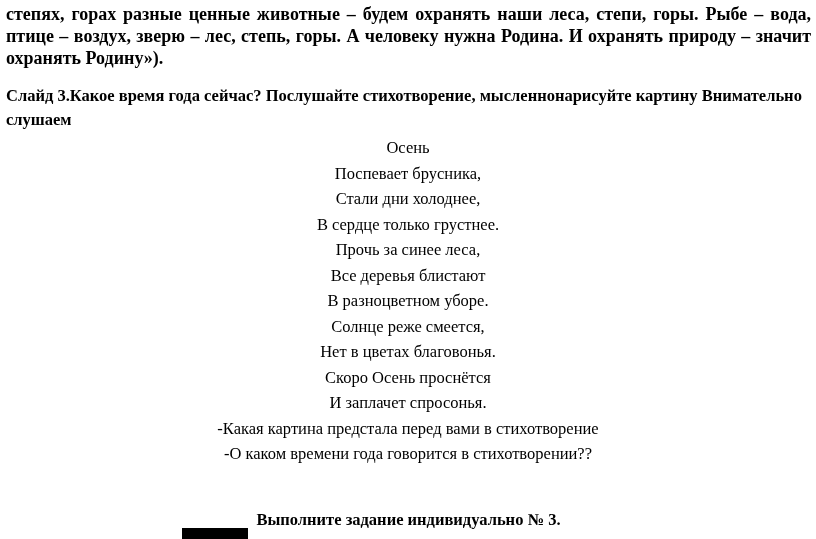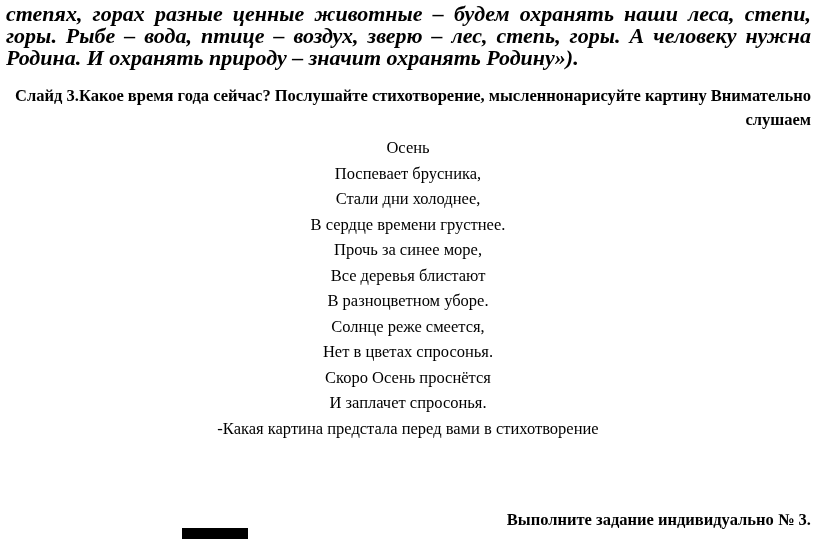--- a/index.html
+++ b/index.html
@@ -17,35 +17,34 @@
   }
   .page {
     position: absolute;
     inset: 0;
   }
   .intro-paragraph {
     position: absolute;
     top: 3px;
     left: 6px;
     right: 5px;
-    font-size: 22px;
+    font-size: 18px;
     line-height: 22px;
     font-weight: bold;
-    font-style: italic;
     text-align: justify;
   }
   .slide-heading {
     position: absolute;
     top: 84px;
     left: 6px;
     right: 5px;
     font-size: 16.5px;
     line-height: 24px;
     font-weight: bold;
-    text-align: right;
+    text-align: left;
   }
   .poem {
     position: absolute;
     top: 135px;
     left: 0;
     right: 0;
     text-align: center;
   }
   .poem-line {
     font-size: 16.5px;
@@ -54,21 +53,21 @@
     text-align: center;
   }
   .footer-task {
     position: absolute;
     top: 509px;
     left: 6px;
     right: 5px;
     font-size: 16.5px;
     line-height: 22px;
     font-weight: bold;
-    text-align: right;
+    text-align: center;
   }
   .black-marker {
     position: absolute;
     left: 182px;
     top: 528px;
     width: 66px;
     height: 11px;
     background: #000000;
   }
 </style>
@@ -78,28 +77,29 @@
 <div class="page">
 
   <div class="intro-paragraph">степях, горах разные ценные животные – будем охранять наши леса, степи, горы. Рыбе – вода, птице – воздух, зверю – лес, степь, горы. А человеку нужна Родина. И охранять природу – значит охранять Родину»).</div>
 
   <div class="slide-heading">Слайд 3.Какое время года сейчас? Послушайте  стихотворение, мысленнонарисуйте картину Внимательно слушаем</div>
 
   <div class="poem">
     <div class="poem-line">Осень</div>
     <div class="poem-line">Поспевает брусника,</div>
     <div class="poem-line">Стали дни холоднее,</div>
-    <div class="poem-line">В сердце времени грустнее.</div>
-    <div class="poem-line">Прочь за синее море,</div>
+    <div class="poem-line">В сердце только грустнее.</div>
+    <div class="poem-line">Прочь за синее леса,</div>
     <div class="poem-line">Все деревья блистают</div>
     <div class="poem-line">В разноцветном уборе.</div>
     <div class="poem-line">Солнце реже смеется,</div>
-    <div class="poem-line">Нет в цветах спросонья.</div>
+    <div class="poem-line">Нет в цветах благовонья.</div>
     <div class="poem-line">Скоро Осень проснётся</div>
     <div class="poem-line">И заплачет спросонья.</div>
     <div class="poem-line">-Какая картина предстала перед вами в стихотворение</div>
+    <div class="poem-line">-О каком времени года говорится в стихотворении??</div>
   </div>
 
   <div class="footer-task">Выполните задание индивидуально № 3.</div>
 
   <div class="black-marker"></div>
 
 </div>
 
 </body></html>

